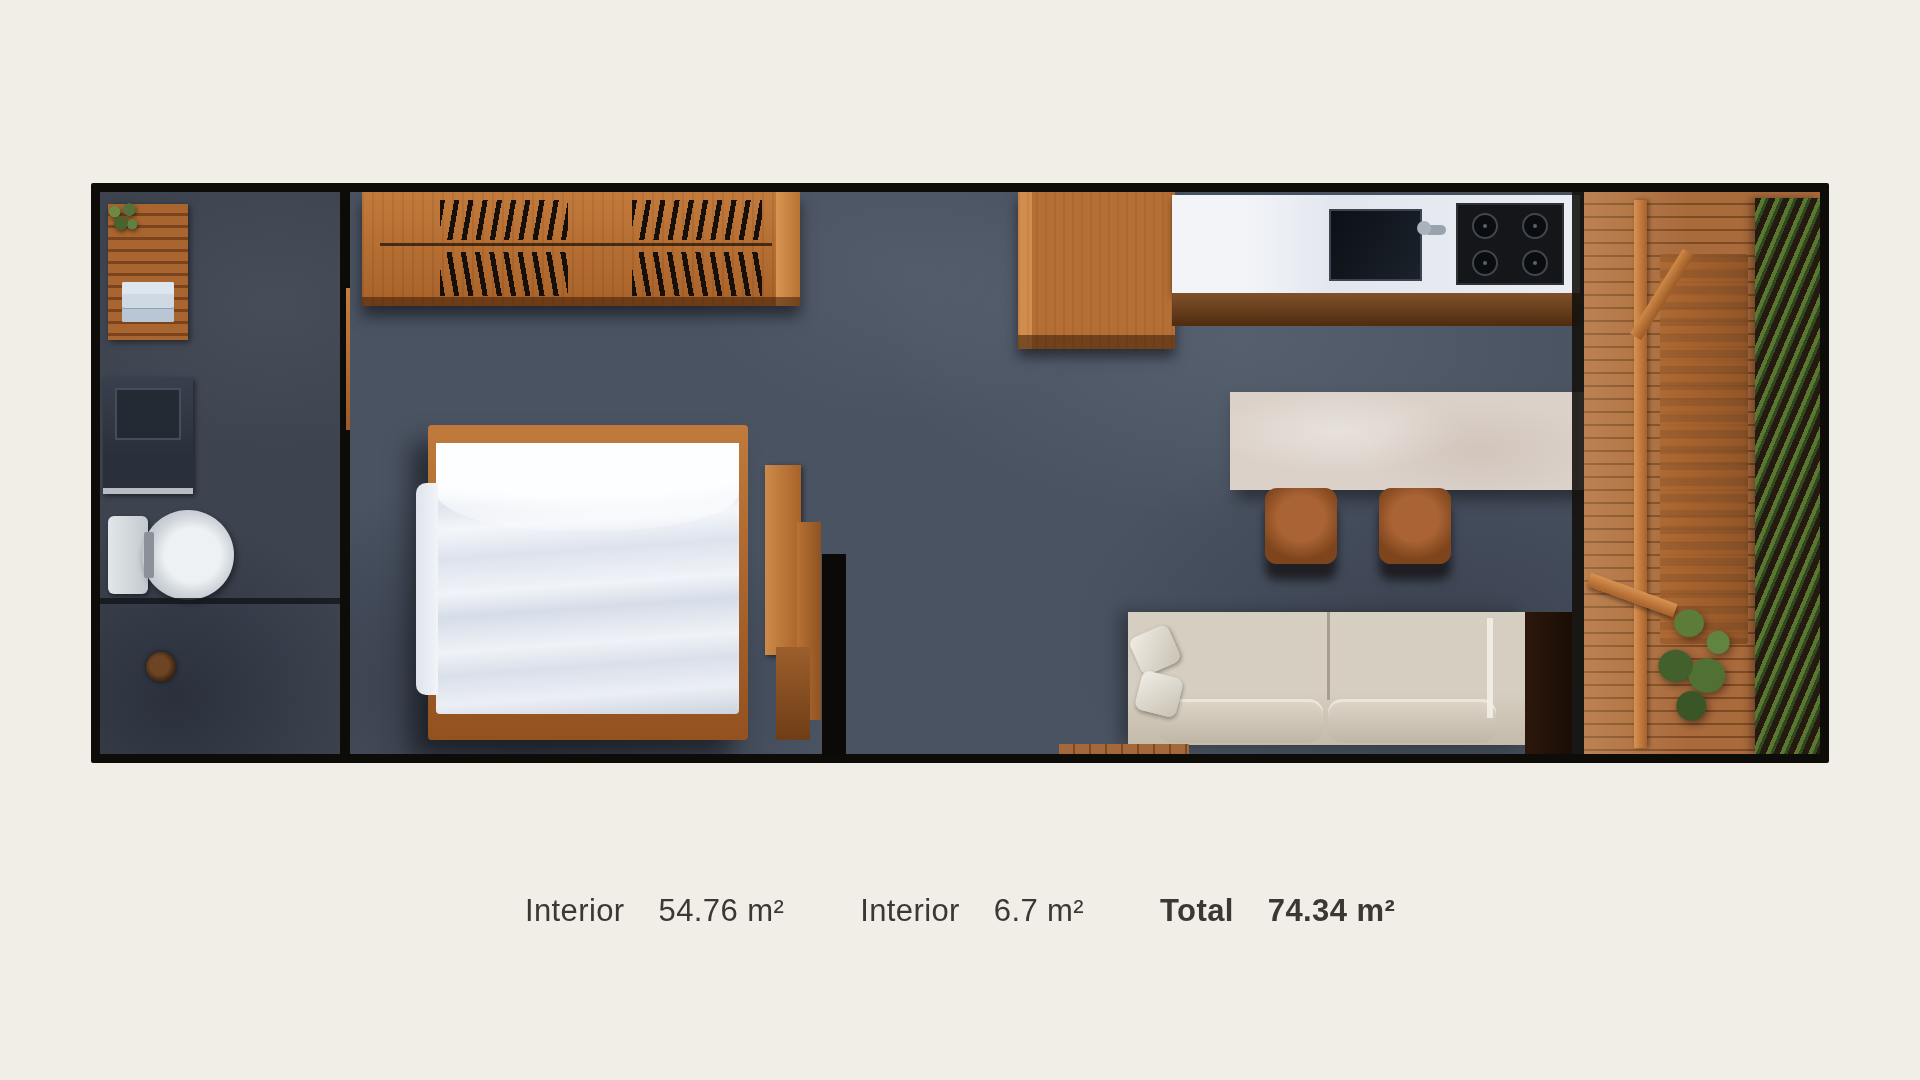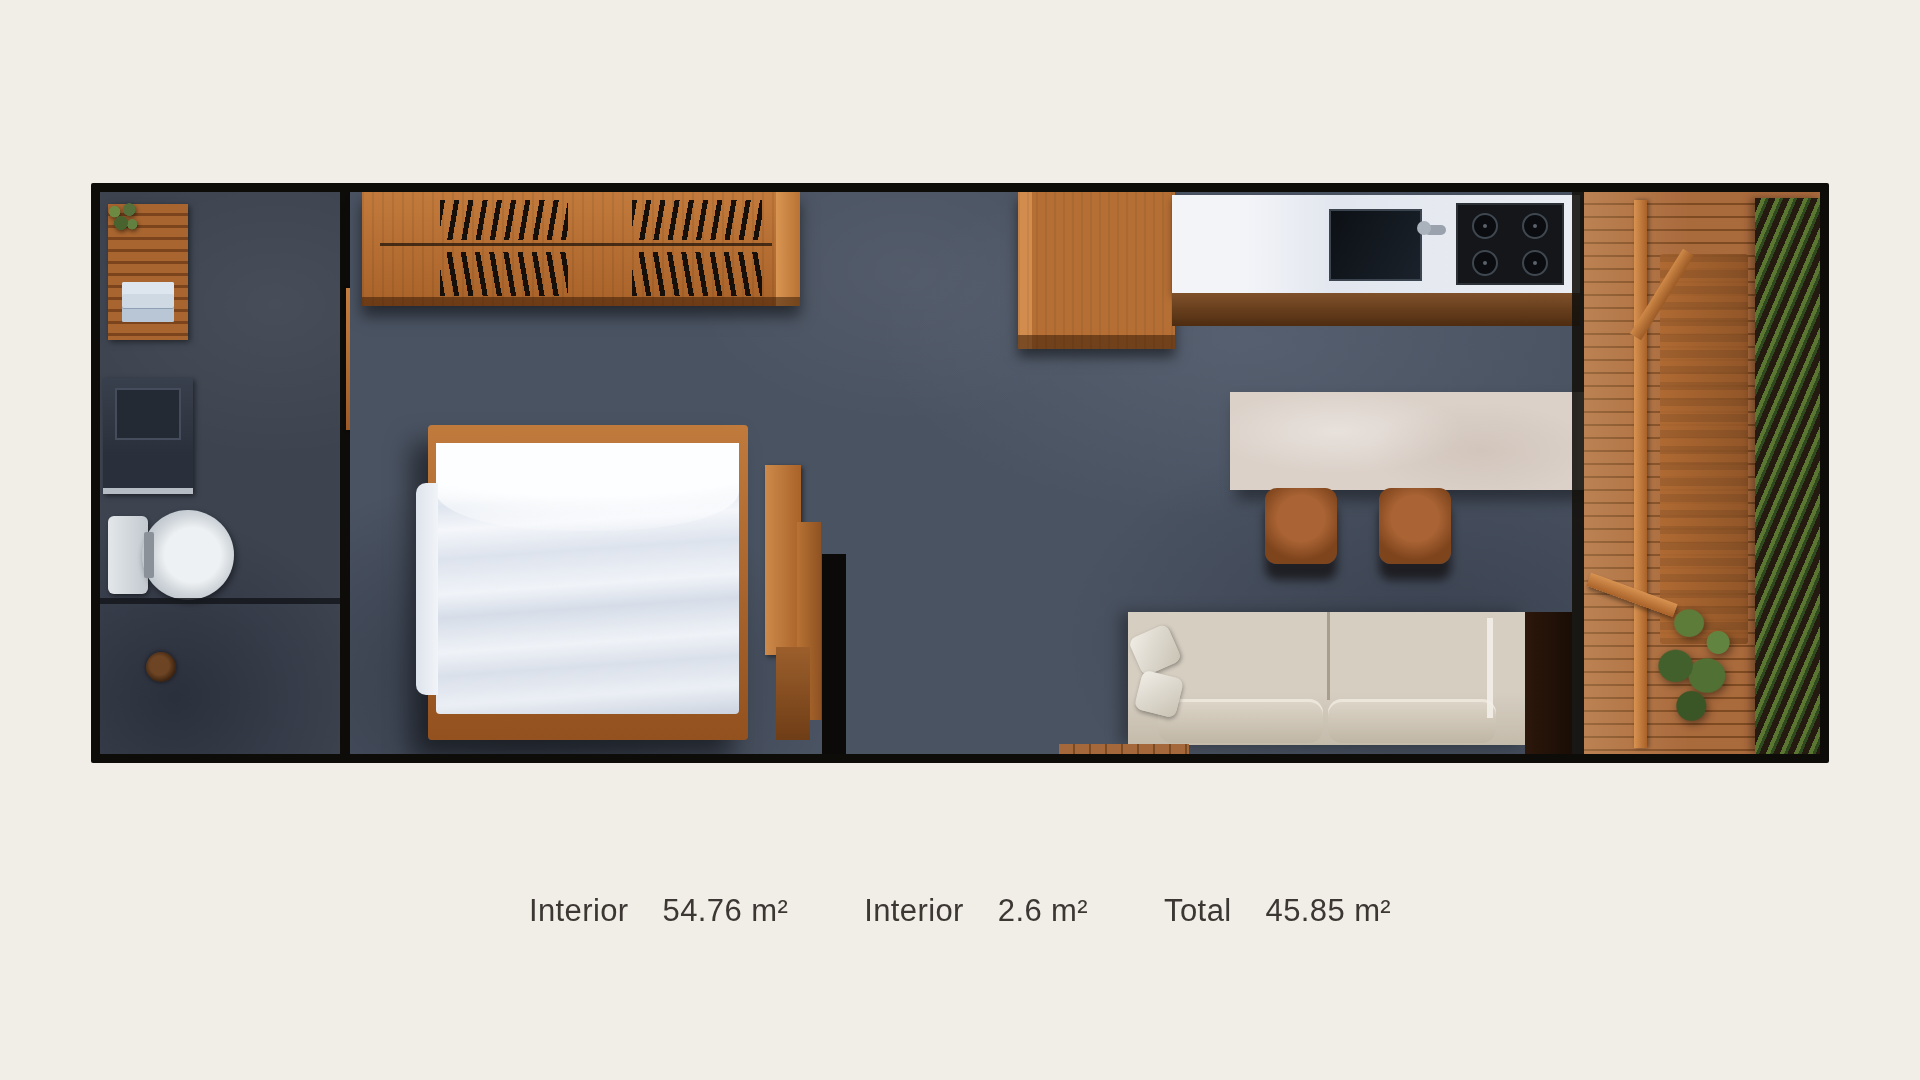--- a/index.html
+++ b/index.html
@@ -186,21 +186,21 @@
       radial-gradient(32px 30px at 58% 62%, #517033 0 55%, transparent 60%),
       radial-gradient(26px 26px at 44% 84%, #3a5526 0 55%, transparent 60%),
       radial-gradient(20px 20px at 68% 38%, #628441 0 55%, transparent 60%);
       filter:drop-shadow(2px 3px 4px rgba(0,0,0,.45))}
 
   
   .caption{position:absolute;left:0;top:893px;width:1920px;display:flex;
       justify-content:center;align-items:baseline;color:var(--text);
       font-size:31px;letter-spacing:.4px;font-weight:500}
   .cap-group{display:flex;align-items:baseline;margin:0 38px;gap:34px}
-  .cap-group.bold{font-weight:400}
+  .cap-group.bold{font-weight:700}
 </style>
 </head>
 <body>
 
 <div class="plan">
   <div class="plan-inner">
 
     <div class="abs bathroom">
       <div class="abs bath-bench"></div>
       <div class="abs bench-plant"></div>
@@ -286,19 +286,19 @@
   </div>
 </div>
 
 <div class="caption">
   <div class="cap-group">
     <span>Interior</span>
     <span>54.76 m²</span>
   </div>
   <div class="cap-group">
     <span>Interior</span>
-    <span>2.6 m²</span>
+    <span>6.7 m²</span>
   </div>
   <div class="cap-group bold">
     <span>Total</span>
-    <span>45.85 m²</span>
+    <span>74.34 m²</span>
   </div>
 </div>
 
 </body></html>

